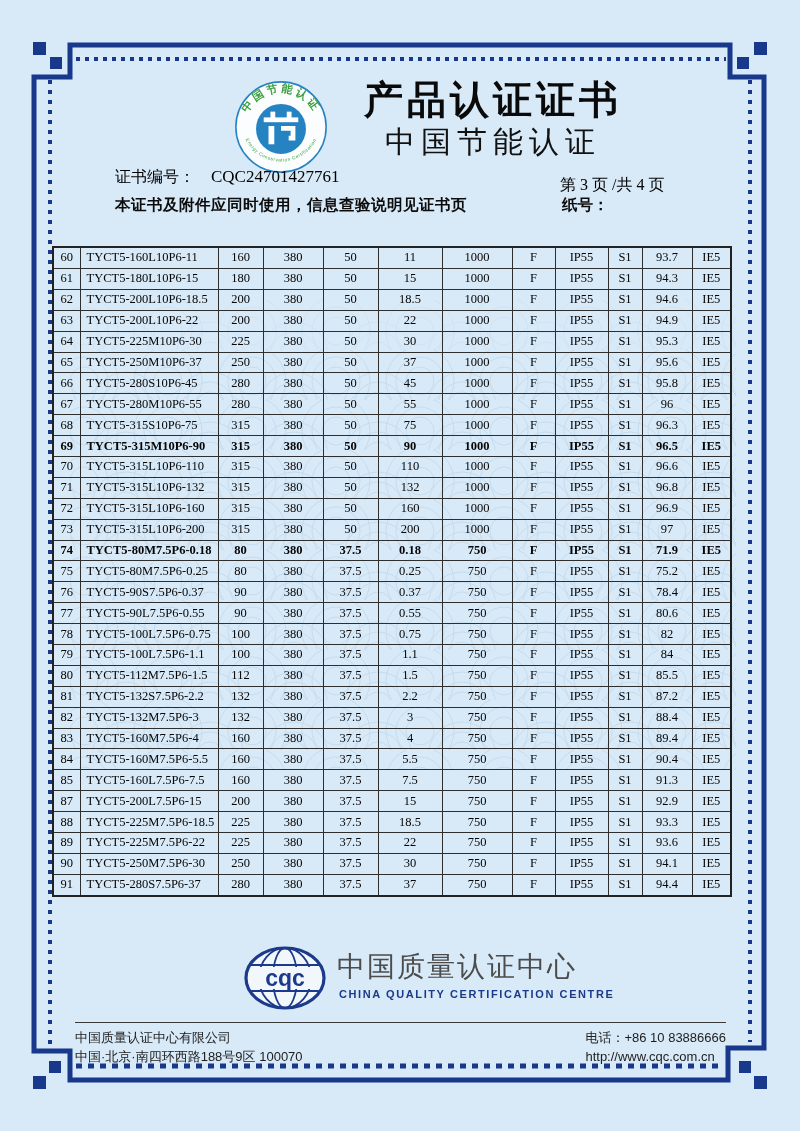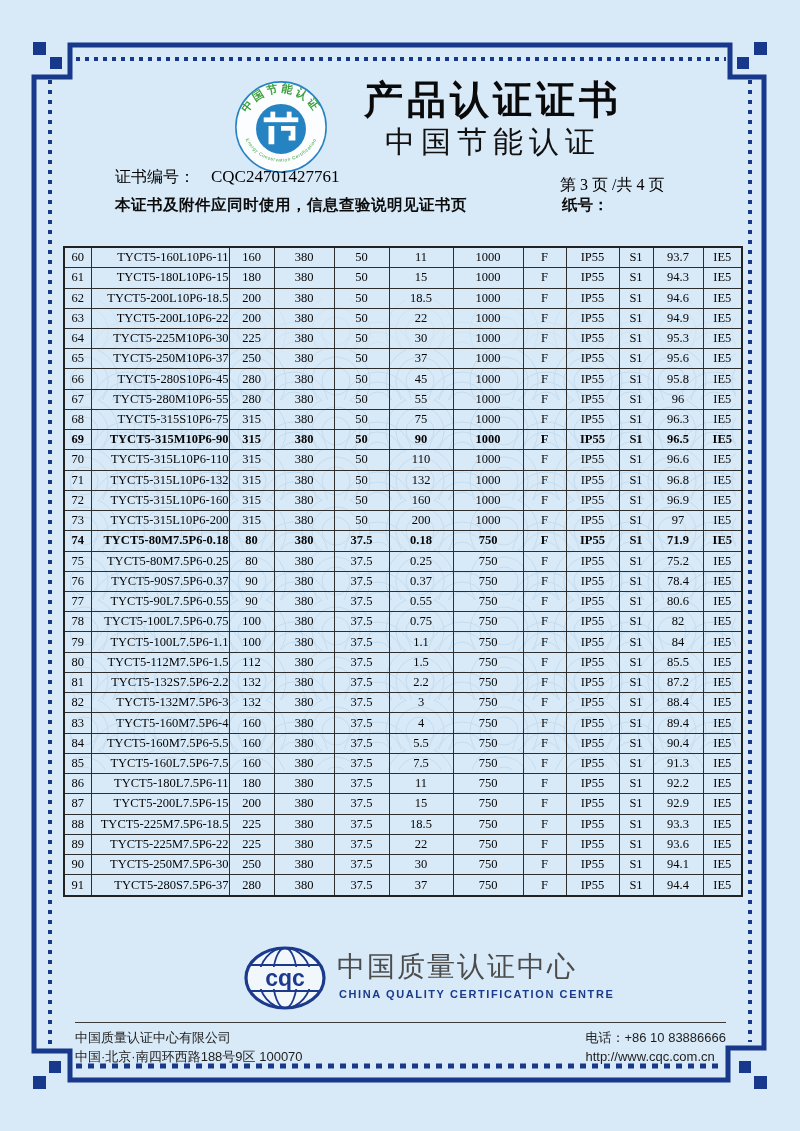--- a/index.html
+++ b/index.html
@@ -25,27 +25,27 @@
   #certno-line{left:115px;top:167px;font-size:16px;color:#000;z-index:3;
     font-family:"Liberation Serif","DejaVu Serif",serif;}
   #certno-line .num{font-family:"Liberation Serif","DejaVu Serif",serif;font-size:17px;margin-left:16px;}
   #page-info{left:560px;top:167px;font-size:16px;color:#000;z-index:3;
     font-family:Liberation Serif, serif;margin-top:8px;}
   #usage-note{left:115px;top:195px;font-size:15.5px;font-weight:bold;color:#0c0c0c;z-index:3;
     letter-spacing:0.5px;text-align:center;}
   #paper-no{left:562px;top:195px;font-size:15.5px;font-weight:bold;color:#0c0c0c;z-index:3;}
 
   
-  #table-wrap{left:63px;top:246px;width:678px;z-index:2;}
+  #table-wrap{left:52px;top:246px;width:678px;z-index:2;}
   table.cert-table{border-collapse:collapse;table-layout:fixed;width:678px;height:651px;
     font-family:"Liberation Serif","DejaVu Serif",serif;font-size:12.5px;color:#050505;}
   table.cert-table td{border:1px solid #2e2e2e;text-align:center;padding:0;height:18.3px;
     overflow:hidden;white-space:nowrap;background:transparent;}
   table.cert-table{border:2px solid #222;}
-  table.cert-table td.model{text-align:right;padding-left:6px;}
+  table.cert-table td.model{text-align:left;padding-left:6px;}
   table.cert-table tr.bold td{font-weight:bold;}
 
   
   #cqc-globe{left:243px;top:944px;z-index:3;}
   #org-cn{left:337px;top:948px;font-size:28px;color:#4c4c4c;letter-spacing:2px;font-weight:500;z-index:3;
     font-family:"Liberation Sans","DejaVu Sans",sans-serif;}
   #org-en{left:339px;top:988px;font-size:11px;font-weight:bold;color:#1b3a8c;letter-spacing:1.6px;z-index:3;}
   #footer-rule{left:75px;top:1022px;width:651px;height:1px;background:#3a3a3a;z-index:3;}
   #footer-left{left:75px;top:1028px;font-size:13px;color:#1d1d1d;line-height:19px;z-index:6;}
   #footer-right{right:74px;top:1028px;font-size:13px;color:#1d1d1d;line-height:19px;text-align:left;z-index:6;}
@@ -500,34 +500,20 @@
             <td>37.5</td>
             <td>7.5</td>
             <td>750</td>
             <td>F</td>
             <td>IP55</td>
             <td>S1</td>
             <td>91.3</td>
             <td>IE5</td>
           </tr>
           <tr>
-            <td>86</td>
-            <td class="model">TYCT5-180L7.5P6-11</td>
-            <td>180</td>
-            <td>380</td>
-            <td>37.5</td>
-            <td>11</td>
-            <td>750</td>
-            <td>F</td>
-            <td>IP55</td>
-            <td>S1</td>
-            <td>92.2</td>
-            <td>IE5</td>
-          </tr>
-          <tr>
             <td>87</td>
             <td class="model">TYCT5-200L7.5P6-15</td>
             <td>200</td>
             <td>380</td>
             <td>37.5</td>
             <td>15</td>
             <td>750</td>
             <td>F</td>
             <td>IP55</td>
             <td>S1</td>

